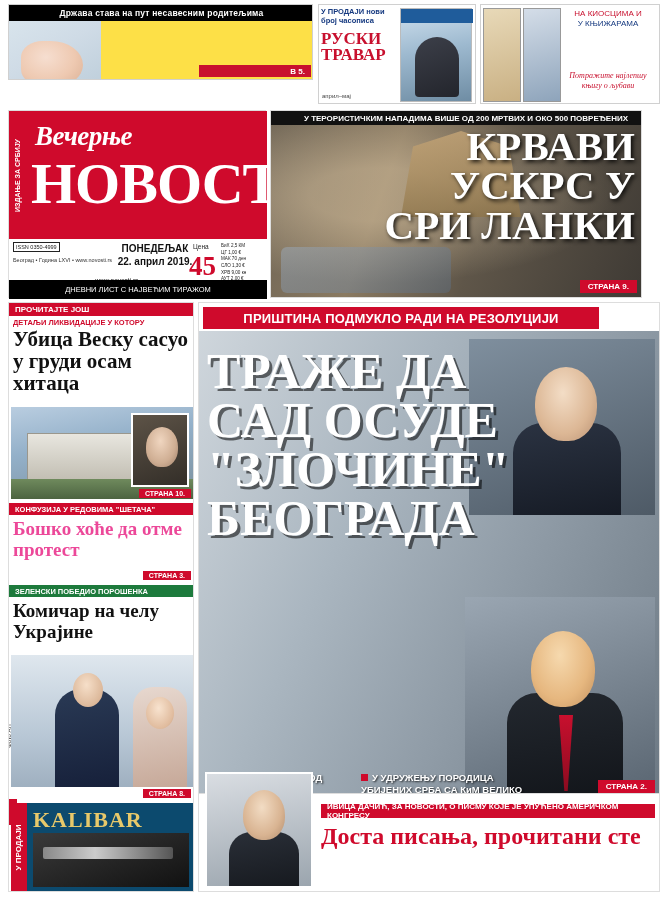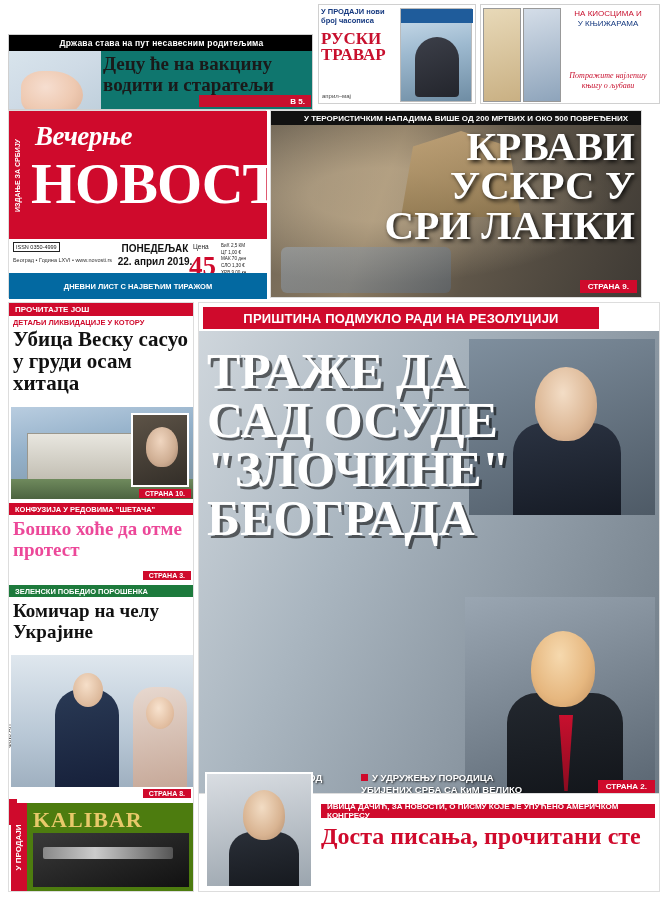--- a/index.html
+++ b/index.html
@@ -6,21 +6,21 @@
   html, body {
     width: 666px; height: 900px;
     background: #ffffff;
     font-family: "Liberation Sans", sans-serif;
     overflow: hidden;
   }
   .page { position: relative; width: 666px; height: 900px; background: #fff; }
 
   
   .topstrip { position: absolute; left: 0; top: 0; width: 666px; height: 108px; background:#fff; }
-  .ts-left { position:absolute; left:8px; top:4px; width:305px; height:76px; border:1px solid #d0d0d0; background:#0f766e; overflow:hidden;margin-top:30px;}
+  .ts-left { position:absolute; left:8px; top:4px; width:305px; height:76px; border:1px solid #d0d0d0; background:#fde047; overflow:hidden;}
   .ts-left-banner {
     position:absolute; left:0; top:0; width:305px; height:16px;
     background:#000; color:#fff; font-size:8.5px; font-weight:bold;
     display:flex; align-items:center; justify-content:center; letter-spacing:.2px;
   }
   .ts-left-photo {
     position:absolute; left:0; top:16px; width:92px; height:84px;
     background: linear-gradient(150deg,#d8e4ec 0%, #cfdbe6 40%, #b9cbd8 100%);
   }
   .ts-left-photo:after{
@@ -97,22 +97,22 @@
   .mast-barcode { position:absolute; left:4px; bottom:2px; width:76px; height:16px;
     background: repeating-linear-gradient(90deg,#111 0 1px,#fff 1px 2px,#111 2px 4px,#fff 4px 6px);
   }
   .mast-day { position:absolute; left:100px; top:4px; width:92px; text-align:center; font-size:10px; font-weight:bold; color:#111; line-height:1.25;}
   .mast-price-lbl { position:absolute; left:184px; top:4px; font-size:6.5px; color:#222; }
   .mast-price { position:absolute; left:180px; top:12px; font-size:27px; font-weight:bold; color:#cf0a2c; font-family:"Liberation Serif", serif;}
   .mast-price-cur { position:absolute; left:178px; top:40px; font-size:6px; color:#222; }
   .mast-prices { position:absolute; left:212px; top:4px; font-size:4.6px; color:#222; line-height:1.45; }
   .mast-web { position:absolute; left:86px; top:38px; font-size:6.5px; color:#222; }
   .mast-slogan {
-    position:absolute; left:0; bottom:0; width:258px; height:26px; background:#0369a1;
-    color:#fff; font-size:7.5px; font-weight:bold; display:flex; align-items:center; justify-content:center;
+    position:absolute; left:0; bottom:0; width:258px; height:19px; background:#000000;
+    color:#fff; font-size:7.5px; font-weight:normal; display:flex; align-items:center; justify-content:center;
   }
 
   
   .srilanka { position:absolute; left:270px; top:0; width:372px; height:188px; border:1px solid #ddd; overflow:hidden; background:#2b2b2b;}
   .sl-kicker {
     position:absolute; left:0; top:0; width:390px; height:14px; background:#111; color:#fff;
     font-size:8px; font-weight:bold; display:flex; align-items:center; justify-content:center;
   }
   .sl-photo {
     position:absolute; left:0; top:14px; width:390px; height:174px;
@@ -225,21 +225,21 @@
   .lc-photo2b:after{
     content:""; position:absolute; left:13px; top:10px; width:28px; height:32px; border-radius:50%;
     background: radial-gradient(ellipse at 45% 35%, #f8e3cf 0%, #e0bb9d 70%, #bb9279 100%);
   }
   .lc-credit { position:absolute; left:-12px; top:430px; font-size:6px; color:#333; transform:rotate(-90deg);}
   .lc-page3 {
     position:absolute; right:2px; top:486px; background:#cf0a2c; color:#fff; font-size:7px;
     font-weight:bold; padding:1px 6px;
   }
   .lc-ad {
-    position:absolute; left:2px; top:500px; width:182px; height:95px; background:#4d7c0f; overflow:hidden;
+    position:absolute; left:2px; top:500px; width:182px; height:95px; background:#0c4a6e; overflow:hidden;
   }
   .lc-ad-side {
     position:absolute; left:0; top:0; width:16px; height:88px; background:#cf0a2c; color:#fff;
     font-size:8px; font-weight:bold; display:flex; align-items:center; justify-content:center;
   }
   .lc-ad-side span{ transform:rotate(-90deg); white-space:nowrap;}
   .lc-ad-title {
     position:absolute; left:22px; top:4px; font-family:"Liberation Serif", serif;
     font-size:22px; font-weight:bold; color:#e8c96a; letter-spacing:1px;
   }
@@ -345,21 +345,20 @@
 </head>
 <body>
 
 <div class="page">
 
   <div class="topstrip">
 
     <div class="ts-left">
       <div class="ts-left-banner">Држава става на пут несавесним родитељима</div>
       <div class="ts-left-photo"></div>
-      <div class="ts-left-head">Децу ће на вакцину водити и старатељи</div>
       <div class="ts-left-page">В 5.</div>
     </div>
 
     <div class="ts-mid">
       <div class="ts-mid-lbl">У ПРОДАЈИ нови број часописа</div>
       <div class="ts-mid-title">РУСКИ ТРАВАР</div>
       <div class="ts-mid-sub">април–мај</div>
       <div class="ts-mid-cover"></div>
     </div>
 

